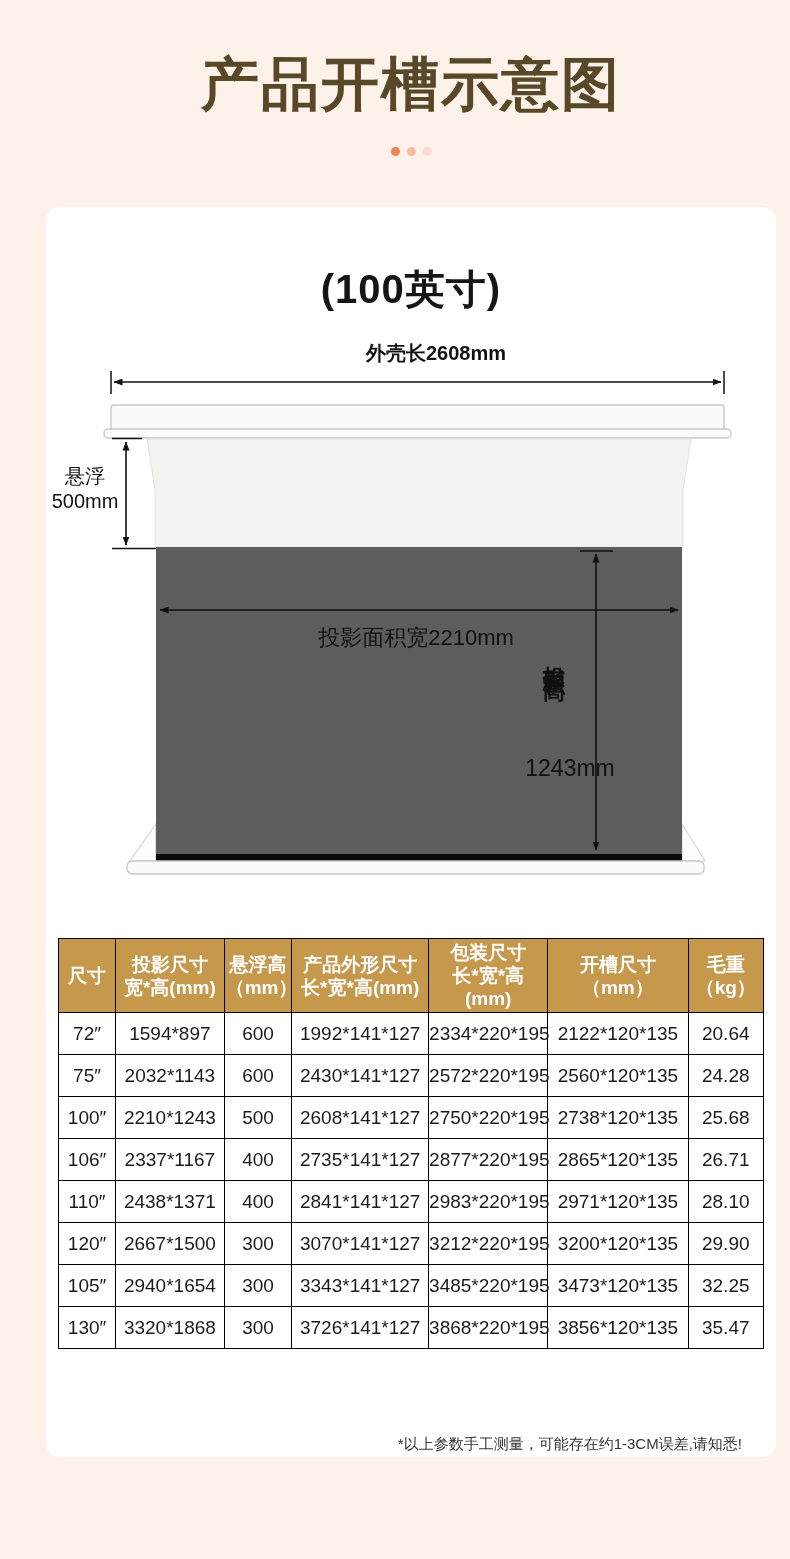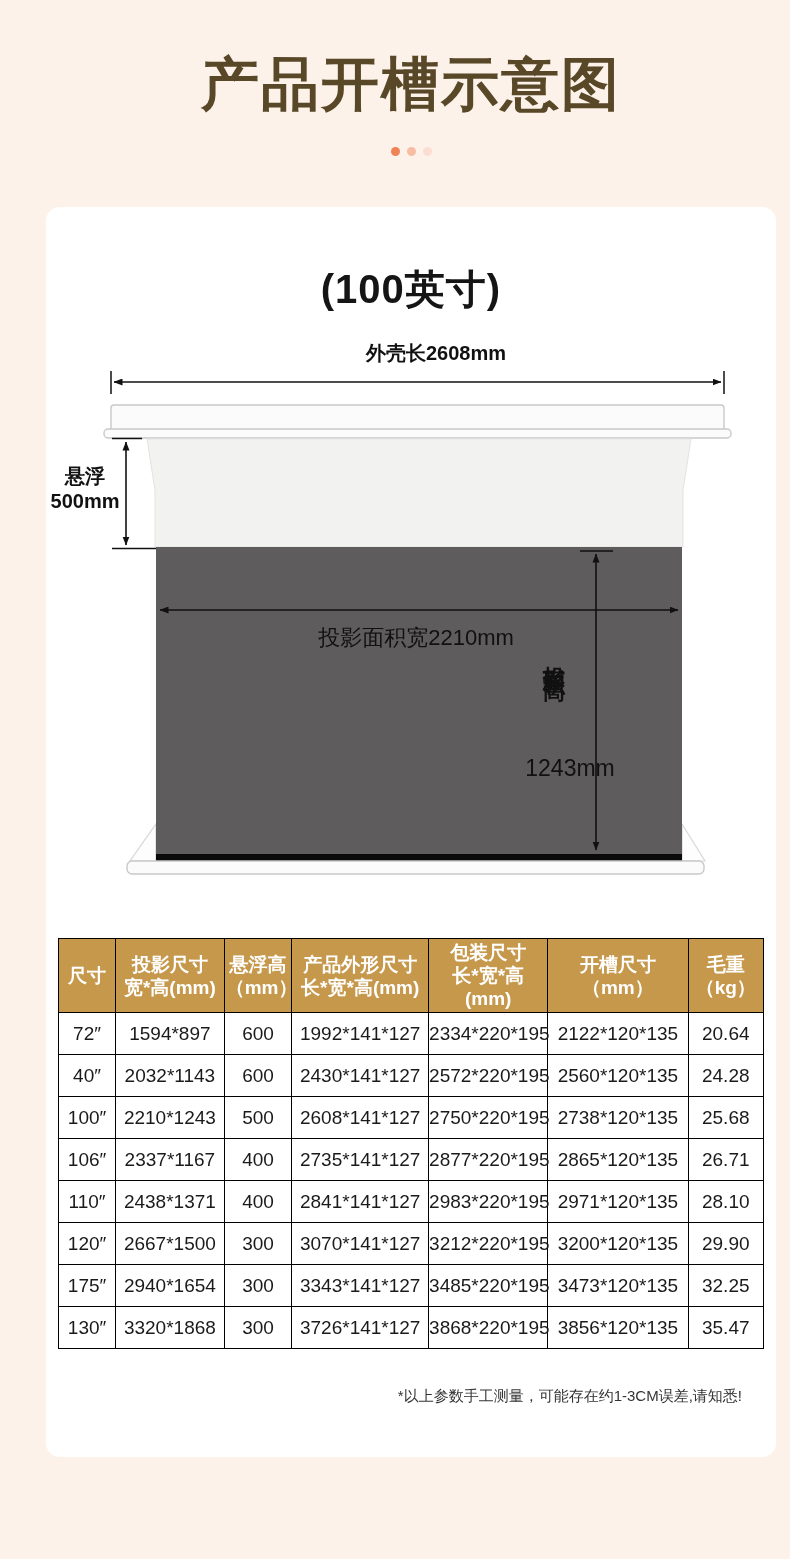--- a/index.html
+++ b/index.html
@@ -50,21 +50,21 @@
     position:absolute;left:0;top:123px;width:730px;height:560px;
   }
   .diagram svg{position:absolute;left:0;top:0;}
   .dlabel{position:absolute;color:var(--ink);white-space:nowrap;}
   .shell-length-label{
     left:390px;top:10px;transform:translateX(-50%);
     font-size:20px;font-weight:600;
   }
   .suspend-label{
     left:4px;top:134px;width:70px;text-align:center;
-    font-size:20px;font-weight:700;line-height:25px;
+    font-size:20px;font-weight:400;line-height:25px;
   }
   .proj-width-label{
     left:370px;top:293px;transform:translateX(-50%);
     font-size:22px;font-weight:400;
   }
   .proj-height-label{
     left:508px;top:318px;transform:translateX(-50%);
     writing-mode:vertical-rl;text-orientation:upright;
     font-size:22px;font-weight:600;letter-spacing:3px;
   }
@@ -88,21 +88,21 @@
     height:60px;
     font-size:19px;font-weight:700;line-height:23px;
     padding:2px 1px;
   }
   .spec-table tbody td{
     background:#ffffff;color:#1a1a1a;
     height:42px;font-size:19px;font-weight:500;
   }
   .th-sub:empty{display:none;}
   .footnote{
-    position:absolute;right:34px;top:1180px;
+    position:absolute;right:34px;top:1228px;
     font-size:15px;color:#333333;white-space:nowrap;
   }
 </style>
 </head>
 <body>
 
 <div class="screen">
 
   <div class="page-title">产品开槽示意图</div>
 
@@ -211,21 +211,21 @@
           <tr>
             <td>72″</td>
             <td>1594*897</td>
             <td>600</td>
             <td>1992*141*127</td>
             <td>2334*220*195</td>
             <td>2122*120*135</td>
             <td>20.64</td>
           </tr>
           <tr>
-            <td>40″</td>
+            <td>75″</td>
             <td>2032*1143</td>
             <td>600</td>
             <td>2430*141*127</td>
             <td>2572*220*195</td>
             <td>2560*120*135</td>
             <td>24.28</td>
           </tr>
           <tr>
             <td>100″</td>
             <td>2210*1243</td>
@@ -256,21 +256,21 @@
           <tr>
             <td>120″</td>
             <td>2667*1500</td>
             <td>300</td>
             <td>3070*141*127</td>
             <td>3212*220*195</td>
             <td>3200*120*135</td>
             <td>29.90</td>
           </tr>
           <tr>
-            <td>175″</td>
+            <td>105″</td>
             <td>2940*1654</td>
             <td>300</td>
             <td>3343*141*127</td>
             <td>3485*220*195</td>
             <td>3473*120*135</td>
             <td>32.25</td>
           </tr>
           <tr>
             <td>130″</td>
             <td>3320*1868</td>

